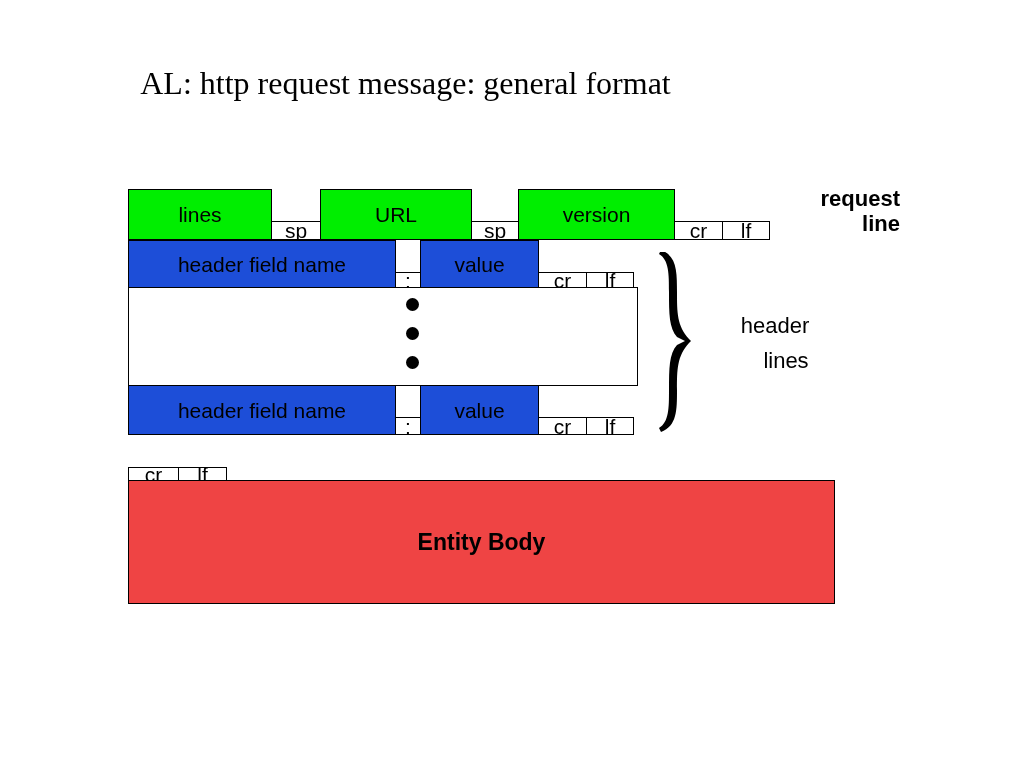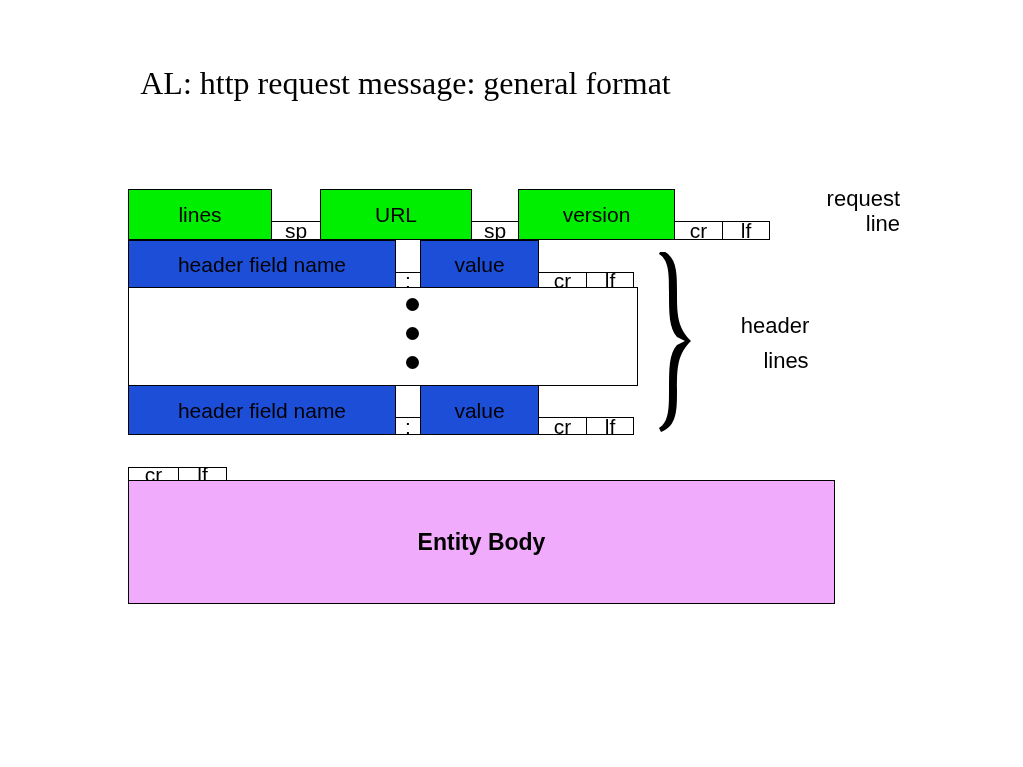--- a/index.html
+++ b/index.html
@@ -91,21 +91,21 @@
   
   #row-blank-line { left: 128px; top: 435px; height: 46px; }
 
   
   #entity-body {
     position: absolute;
     left: 128px;
     top: 480px;
     width: 707px;
     height: 124px;
-    background: #f0abfc;
+    background: #ef4444;
     border: 1px solid #000000;
     box-sizing: border-box;
     display: flex;
     align-items: center;
     justify-content: center;
     font-size: 23px;
     font-weight: bold;
     color: #000000;
     font-family: "Liberation Sans", sans-serif;
   }
@@ -113,20 +113,21 @@
   
   #label-request-line {
     position: absolute;
     left: 770px;
     top: 186px;
     width: 130px;
     text-align: right;
     font-size: 22px;
     line-height: 1.15;
     color: #000000;
+    font-weight: bold;
   }
   #label-request-line .l1 { display: block; }
   #label-request-line .l2 { display: block; }
 
   #brace-header-lines {
     position: absolute;
     left: 655px;
     top: 252px;
     width: 40px;
     height: 180px;

